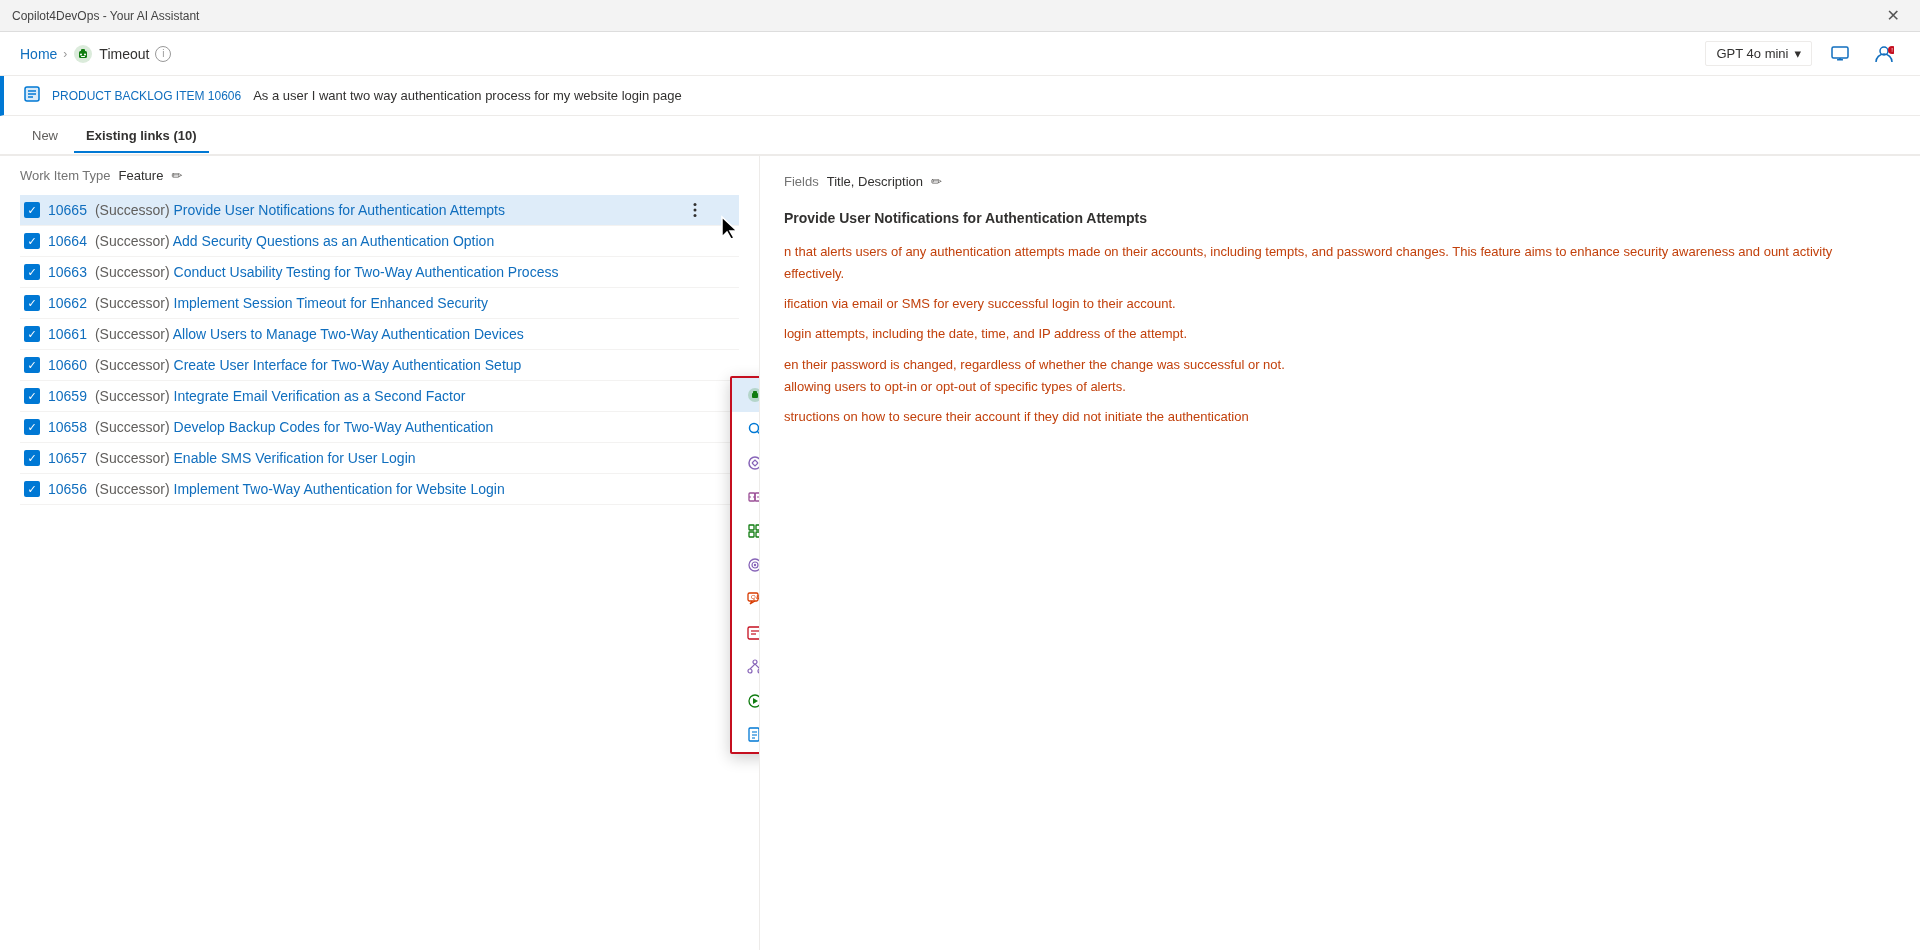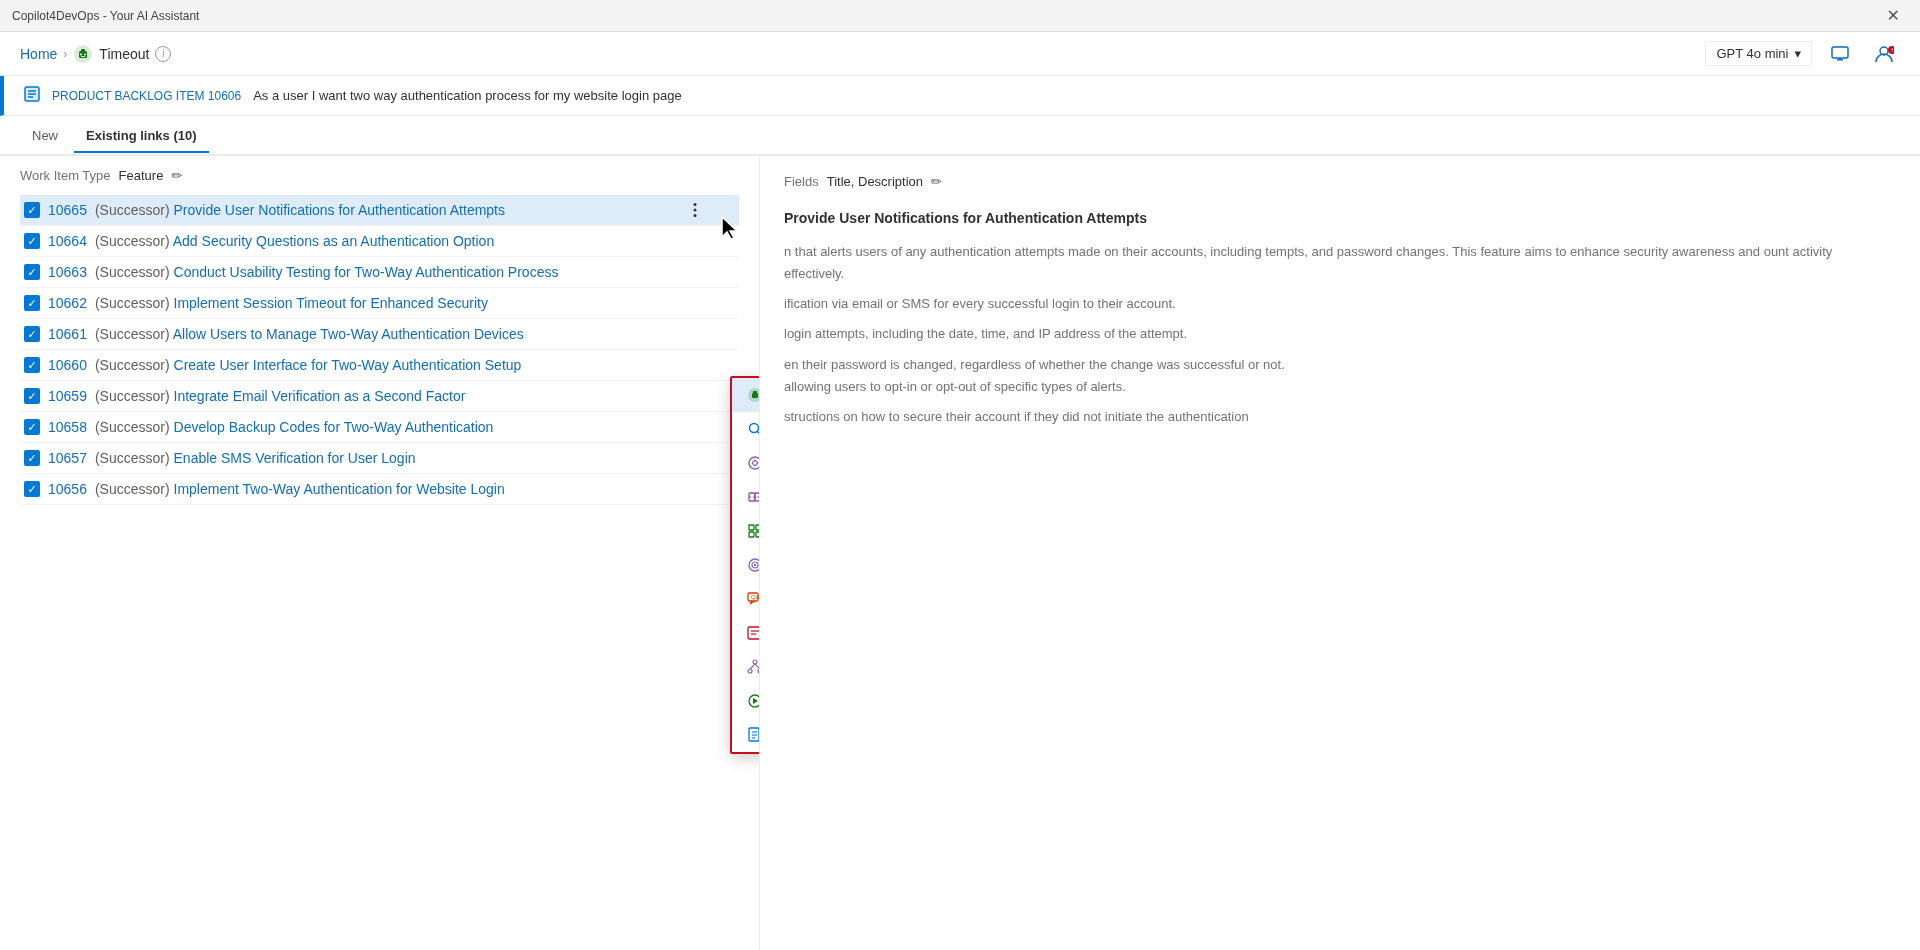--- a/index.html
+++ b/index.html
@@ -270,21 +270,21 @@
       color: #323130;
       line-height: 1.6;
     }
     .right-panel-title {
       font-weight: 600;
       font-size: 14px;
       margin-bottom: 12px;
       color: #323130;
     }
     .right-panel-text {
-      color: #737373;
+      color: #c2410c;
       line-height: 1.7;
     }
 
     
     .cursor-indicator {
       position: absolute;
       top: 215px;
       left: 718px;
       pointer-events: none;
       z-index: 200;

